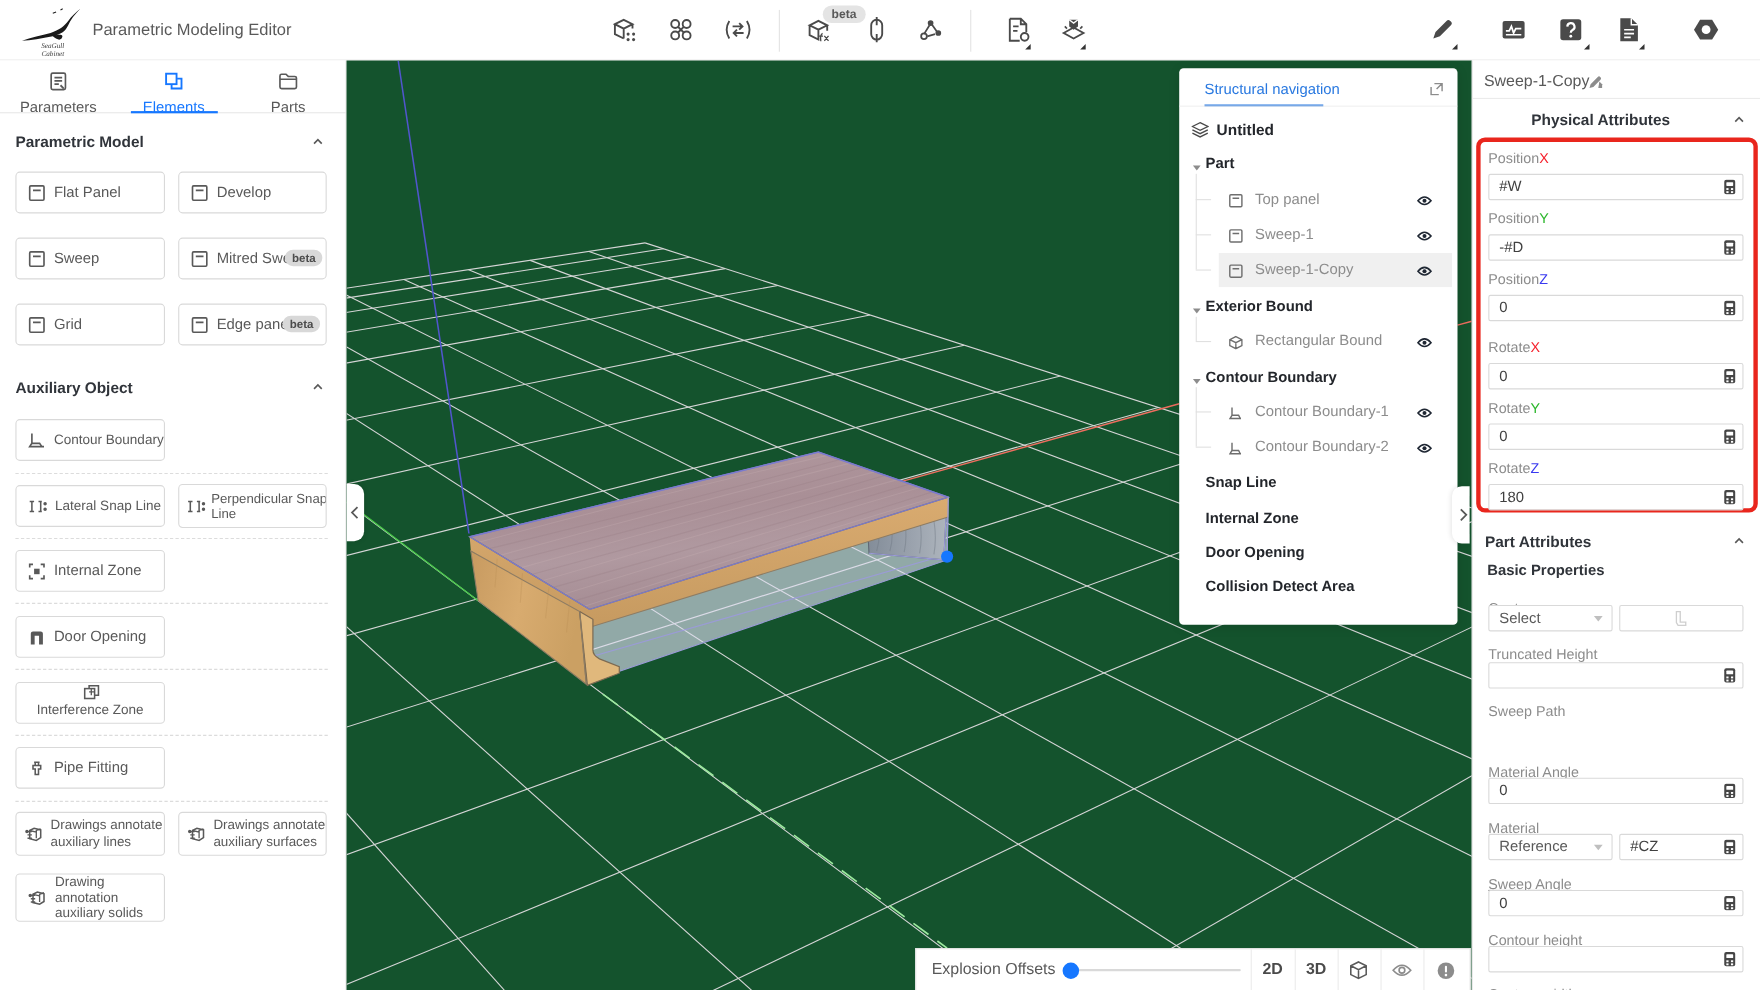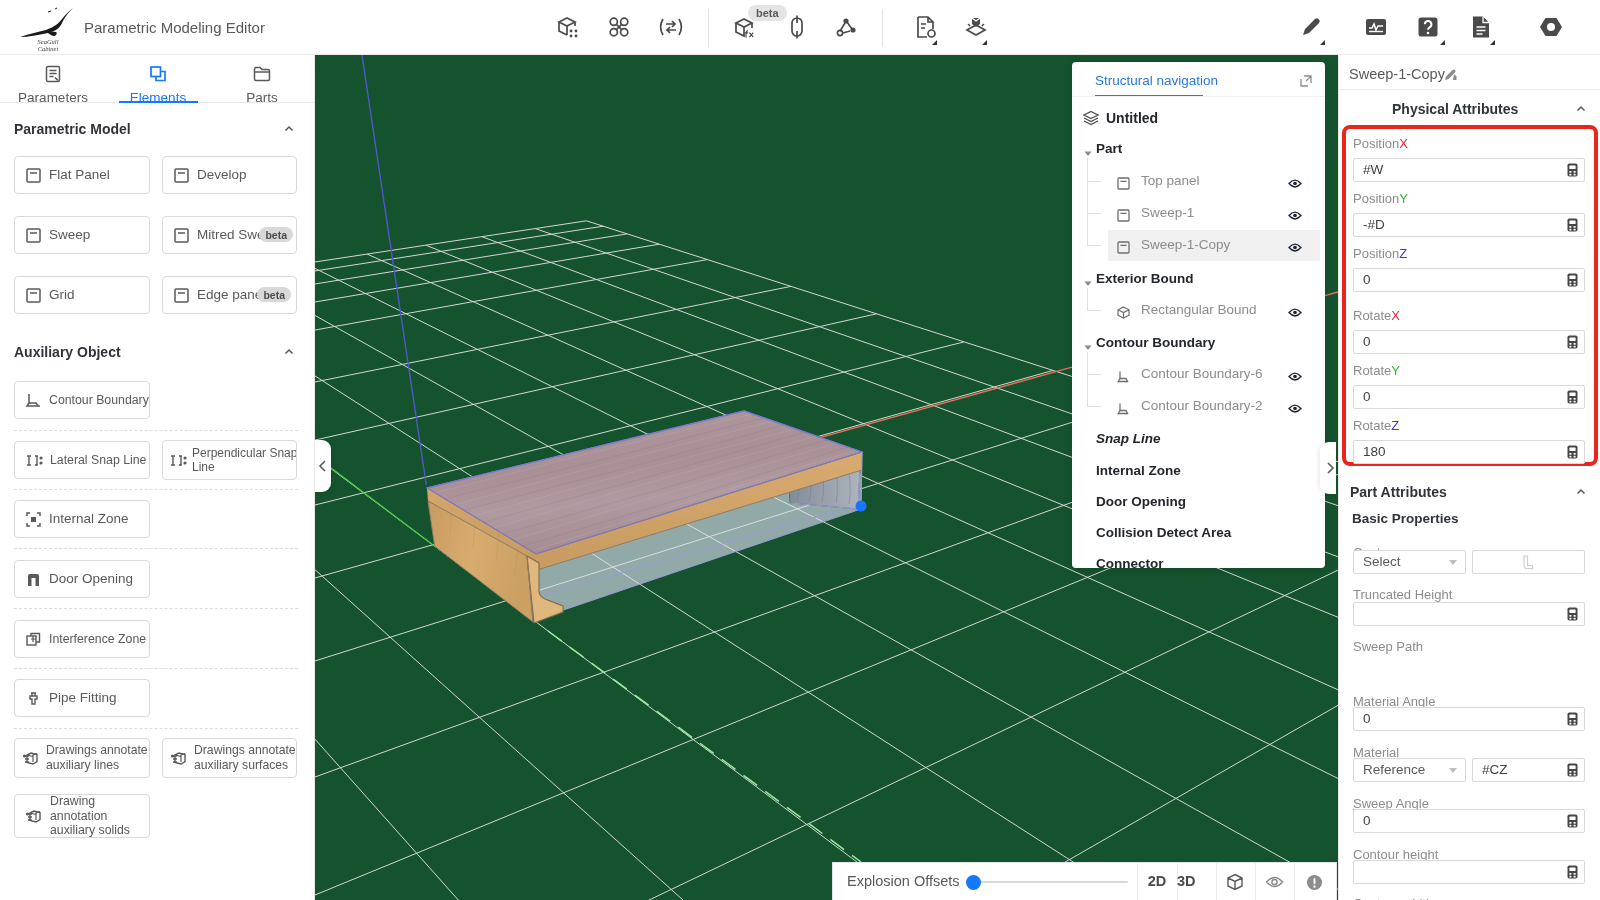--- a/index.html
+++ b/index.html
@@ -251,21 +251,21 @@
 <div class="dash-sep" style="top:493px;"></div>
 <div class="pbtn" style="left:14px;top:505px;width:136px;height:38px;">
       <span style="flex:0 0 auto;margin:0 7px 0 10px;display:flex;">
         <svg width="17" height="17" viewBox="0 0 17 17" fill="none">
           <path d="M3 15 V5 a2 2 0 0 1 2 -2 h7 a2 2 0 0 1 2 2 v10 h-3.5 v-8 h-4 v8 Z" fill="#595959"></path>
         </svg>
       </span>
       <span class="t" style="">Door Opening</span>
     </div>
 <div class="dash-sep" style="top:553px;"></div>
-<div class="pbtn" style="left:14px;top:565px;width:136px;height:38px;">
+<div class="pbtn" style="left:14px;top:565px;width:136px;height:38px;flex-direction:column;">
       <span style="flex:0 0 auto;margin:0 7px 0 10px;display:flex;">
         <svg width="17" height="17" viewBox="0 0 17 17" fill="none" stroke="#595959" stroke-width="1.4">
           <rect x="2" y="5" width="9" height="9"></rect>
           <path d="M6 5 v-2.5 h8.5 v8.5 h-3.5"></path>
           <path d="M6 8 h5 M8 5 v6" stroke-width="1.2"></path>
         </svg>
       </span>
       <span class="t" style="font-size:12.3px;">Interference Zone</span>
     </div>
 <div class="dash-sep" style="top:613px;"></div>
@@ -480,69 +480,66 @@
           </svg></span>
         <span class="nav-bold abs" style="left:24px;top:9px;">Contour Boundary</span>
       </div>
 <div class="abs" style="left:15px;top:290px;width:1px;height:54px;background:#e0e0e0;"></div>
 <div class="abs" style="left:15px;top:312px;width:14px;height:1px;background:#e0e0e0;"></div>
 <div class="abs" style="left:15px;top:344px;width:14px;height:1px;background:#e0e0e0;"></div>
 <span class="abs" style="left:45px;top:307px;"><svg width="13" height="13" viewBox="0 0 13 13" fill="none" stroke="#6e6e6e" stroke-width="1.3">
           <path d="M3 1.5 v7 l-1.8 3 h10"></path>
           <path d="M3 8.5 h6 l1.5 3"></path>
         </svg></span>
-      <span class="nav-gray abs" style="left:69px;top:304px;">Contour Boundary-6</span>
+      <span class="nav-gray abs" style="left:69px;top:304px;">Contour Boundary-1</span>
       <span class="abs" style="left:216px;top:306px;"><svg width="14" height="11" viewBox="0 0 15 12" fill="none">
           <path d="M1 6 Q7.5 -1.5 14 6 Q7.5 13.5 1 6 Z" stroke="#1f2733" stroke-width="1.5"></path>
           <circle cx="7.5" cy="6" r="2" fill="#1f2733"></circle>
         </svg></span>
 <span class="abs" style="left:45px;top:339px;"><svg width="13" height="13" viewBox="0 0 13 13" fill="none" stroke="#6e6e6e" stroke-width="1.3">
           <path d="M3 1.5 v7 l-1.8 3 h10"></path>
           <path d="M3 8.5 h6 l1.5 3"></path>
         </svg></span>
       <span class="nav-gray abs" style="left:69px;top:336px;">Contour Boundary-2</span>
       <span class="abs" style="left:216px;top:338px;"><svg width="14" height="11" viewBox="0 0 15 12" fill="none">
           <path d="M1 6 Q7.5 -1.5 14 6 Q7.5 13.5 1 6 Z" stroke="#1f2733" stroke-width="1.5"></path>
           <circle cx="7.5" cy="6" r="2" fill="#1f2733"></circle>
         </svg></span>
 <div class="nav-row" style="top:360px;">
-        <span class="nav-bold abs" style="left:24px;top:9px;font-style:italic;">Snap Line</span>
+        <span class="nav-bold abs" style="left:24px;top:9px;">Snap Line</span>
       </div>
 <div class="nav-row" style="top:392px;">
         <span class="nav-bold abs" style="left:24px;top:9px;">Internal Zone</span>
       </div>
 <div class="nav-row" style="top:423px;">
         <span class="nav-bold abs" style="left:24px;top:9px;">Door Opening</span>
       </div>
 <div class="nav-row" style="top:454px;">
         <span class="nav-bold abs" style="left:24px;top:9px;">Collision Detect Area</span>
-      </div>
-<div class="nav-row" style="top:485px;">
-        <span class="nav-bold abs" style="left:24px;top:9px;">Connector</span>
       </div>
 </div>
 <div class="abs" style="left:0;top:385px;width:16px;height:52px;background:#fff;border-radius:0 9px 9px 0;box-shadow:1px 0 5px rgba(0,0,0,0.12);"></div>
 <svg class="abs" style="left:2px;top:404px;" width="11" height="14" viewBox="0 0 11 14" fill="none" stroke="#595959" stroke-width="1.6">
       <path d="M8 2 L3 7 L8 12"></path>
     </svg>
 <div class="abs" style="left:1005px;top:387px;width:16px;height:52px;background:#fff;border-radius:9px 0 0 9px;box-shadow:-1px 0 5px rgba(0,0,0,0.10);"></div>
 <svg class="abs" style="left:1010px;top:406px;" width="11" height="14" viewBox="0 0 11 14" fill="none" stroke="#595959" stroke-width="1.6">
       <path d="M3 2 L8 7 L3 12"></path>
     </svg>
 <div class="abs" style="left:517px;top:807px;width:505px;height:38px;background:#fff;border:1px solid #e4e4e4;border-bottom:none;">
 <div class="abs" style="left:14px;top:10px;font-size:14.5px;color:#595959;">Explosion Offsets</div>
 <div class="abs" style="left:140px;top:18px;width:155px;height:2px;background:#d9d9d9;border-radius:1px;"></div>
 <div class="abs" style="left:133px;top:11.5px;width:15px;height:15px;border-radius:50%;background:#1677ff;"></div>
 <div class="abs" style="left:304px;top:0;width:1px;height:38px;background:#ebebeb;"></div>
 <div class="abs" style="left:344px;top:0;width:1px;height:38px;background:#ebebeb;"></div>
 <div class="abs" style="left:383px;top:0;width:1px;height:38px;background:#ebebeb;"></div>
 <div class="abs" style="left:422px;top:0;width:1px;height:38px;background:#ebebeb;"></div>
 <div class="abs" style="left:461px;top:0;width:1px;height:38px;background:#ebebeb;"></div>
 <div class="abs" style="left:304px;top:10px;width:40px;text-align:center;font-size:14.5px;font-weight:bold;color:#4a4a4a;">2D</div>
-<div class="abs" style="left:344px;top:10px;width:39px;text-align:left;font-size:14.5px;font-weight:bold;color:#4a4a4a;">3D</div>
+<div class="abs" style="left:344px;top:10px;width:39px;text-align:center;font-size:14.5px;font-weight:bold;color:#4a4a4a;">3D</div>
 <svg class="abs" style="left:393px;top:10px;" width="18" height="18" viewBox="0 0 18 18" fill="none" stroke="#595959" stroke-width="1.4">
         <path d="M9 1.5 L16 5 L16 13 L9 16.5 L2 13 L2 5 Z M2 5 L9 8.5 L16 5 M9 8.5 V16.5"></path>
       </svg>
 <svg class="abs" style="left:432px;top:12px;" width="19" height="14" viewBox="0 0 19 14" fill="none">
         <path d="M1.5 7 Q9.5 -2 17.5 7 Q9.5 16 1.5 7 Z" stroke="#8c8c8c" stroke-width="1.5"></path>
         <circle cx="9.5" cy="7" r="2.6" fill="none" stroke="#8c8c8c" stroke-width="1.5"></circle>
       </svg>
 <svg class="abs" style="left:473px;top:10.5px;" width="17" height="17" viewBox="0 0 18 18">
         <circle cx="9" cy="9" r="8" fill="#8c8c8c"></circle>
         <rect x="8" y="4.2" width="2" height="6.6" rx="1" fill="#fff"></rect>

